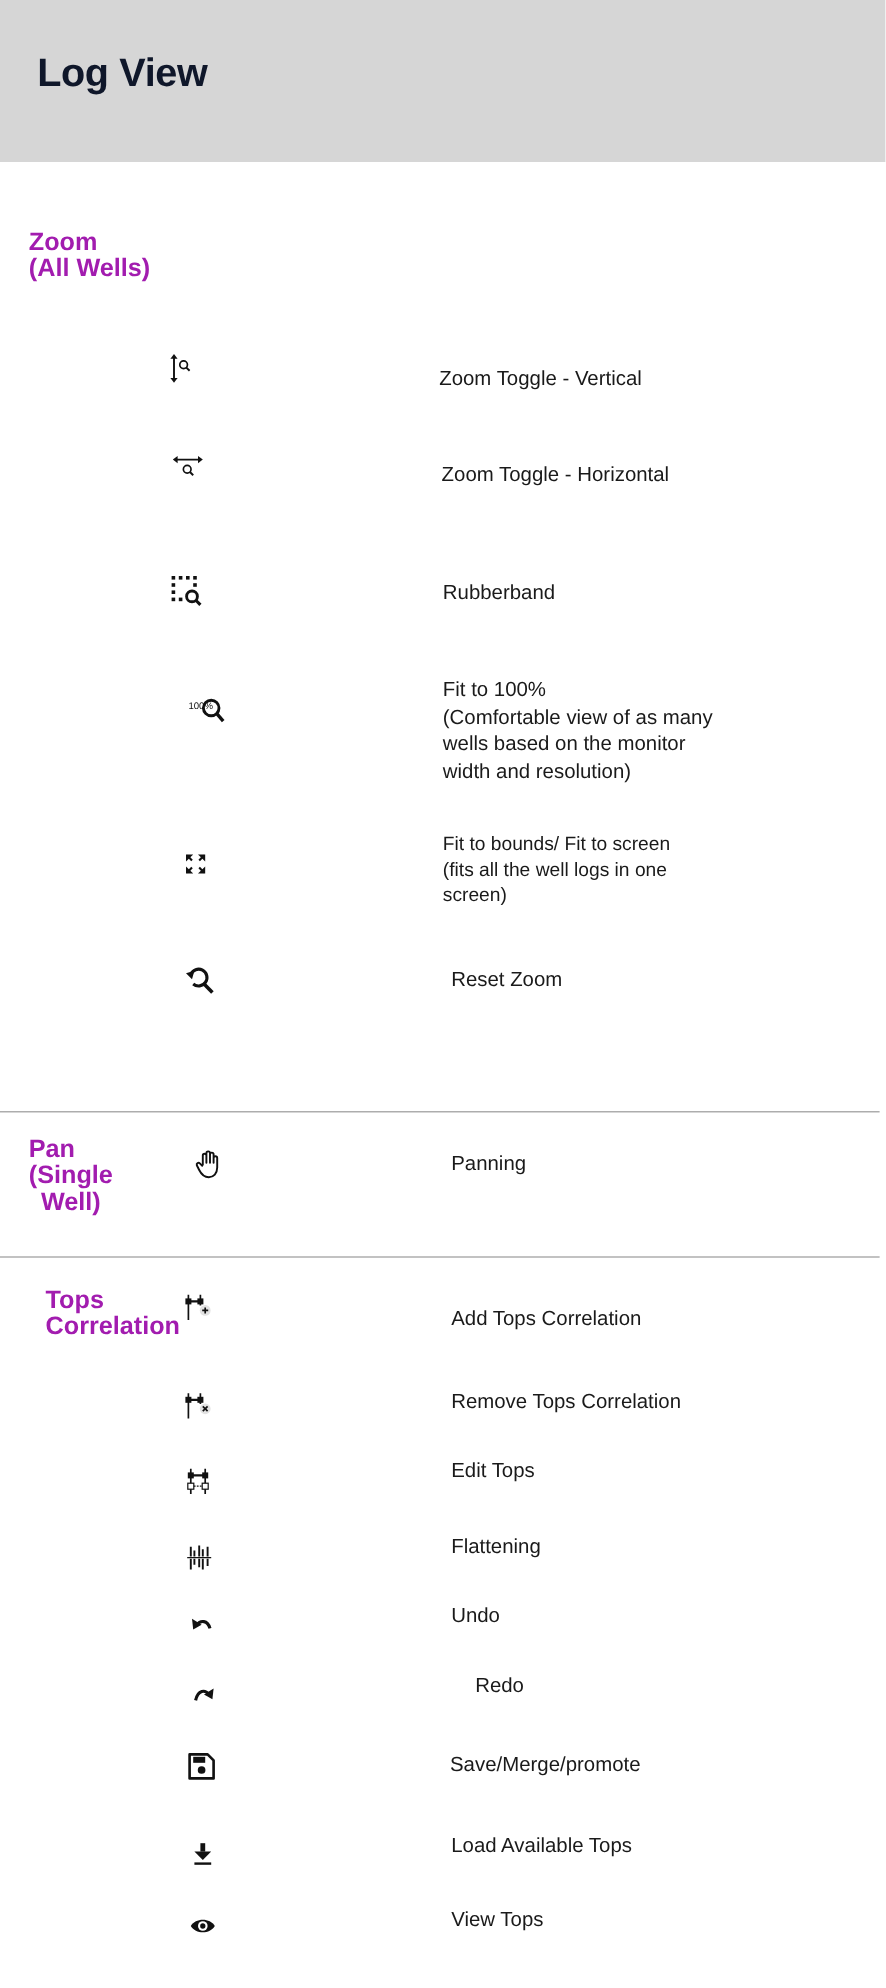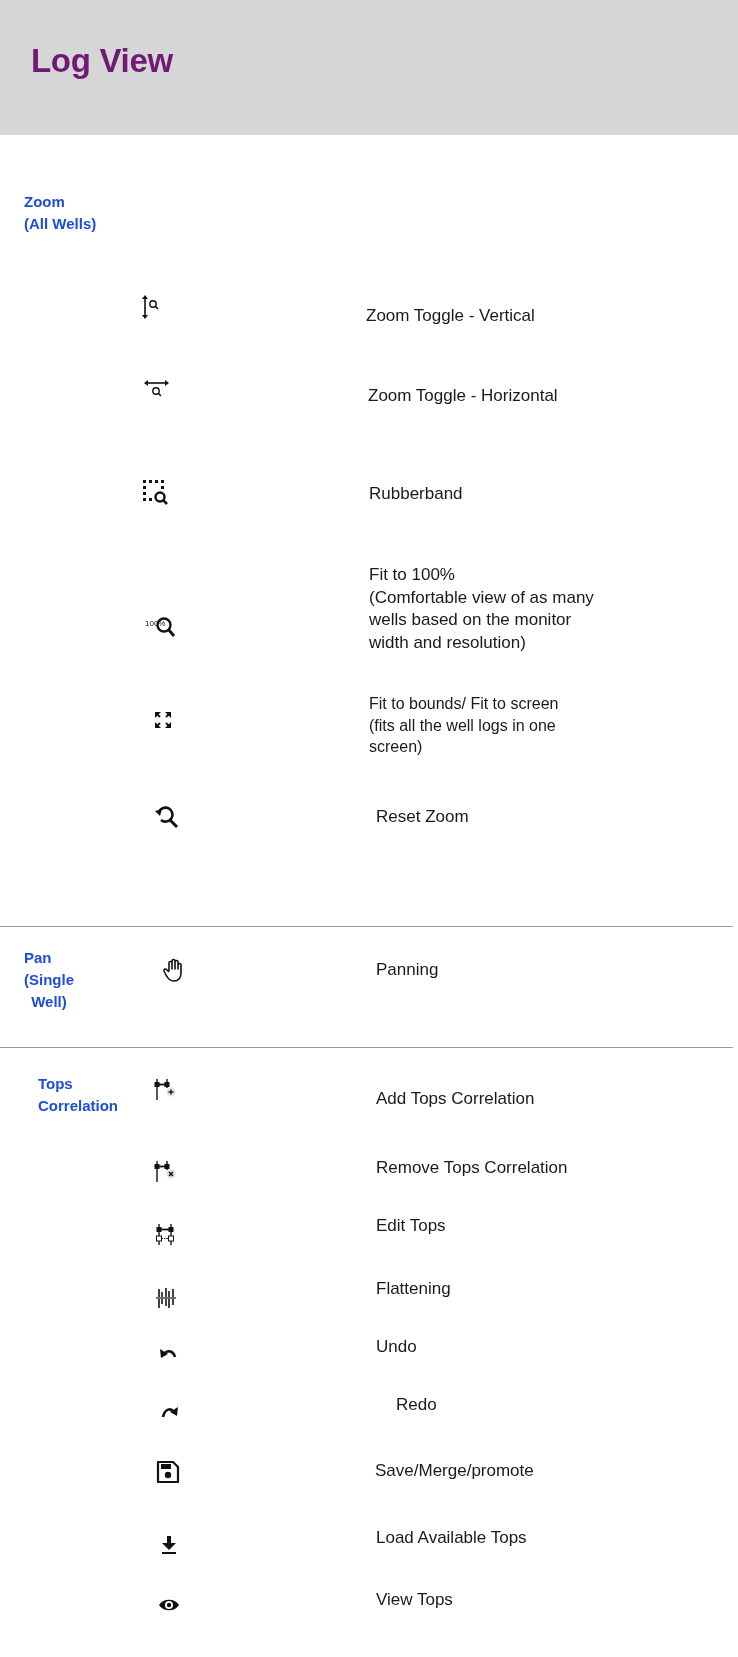--- a/index.html
+++ b/index.html
@@ -7,23 +7,23 @@
       width: 738px; height: 1657px; background: #ffffff; position: relative;
       font-family: "Liberation Sans", "DejaVu Sans", sans-serif; color: #1a1a1a;
       overflow: hidden;
     }
     .header {
       position: absolute; left: 0; top: 0; width: 738px; height: 135px;
       background: #d6d6d6;
     }
     .header h1 {
       position: absolute; left: 31px; top: 42px; margin: 0;
-      font-size: 33px; font-weight: bold; color: #701a75; letter-spacing: -0.3px;
+      font-size: 33px; font-weight: bold; color: #0f172a; letter-spacing: -0.3px;
     }
-    .section-label { position: absolute; font-size: 15px; line-height: 22px; color: #1d4ed8; }
+    .section-label { position: absolute; font-size: 21px; line-height: 22px; color: #a21caf; }
     .section-label .t { font-weight: bold; display: block; }
     .section-label .s { font-weight: bold; display: block; }
     .divider { position: absolute; left: 0; width: 733px; height: 1px; background: #9a9a9a; }
     .row-icon { position: absolute; width: 30px; height: 30px; display: flex; align-items: center; justify-content: center; }
     .row-icon svg { display: block; }
     .row-text { position: absolute; font-size: 17px; line-height: 22.5px; color: #1a1a1a; white-space: pre-line; }
     .row-text.small { font-size: 16px; line-height: 21.5px; }
   </style>
 </head>
 <body>
@@ -71,21 +71,21 @@
       <rect x="2" y="14" width="3" height="3"></rect>
       <rect x="2" y="20" width="3" height="3"></rect>
         <rect x="8" y="20" width="3" height="3"></rect>
     </g>
     <circle cx="19" cy="19" r="4.5" fill="none" stroke="#111" stroke-width="2.4"></circle>
     <line x1="22.2" y1="22.2" x2="26" y2="26" stroke="#111" stroke-width="2.6"></line>
   </svg>
 </div>
 <div class="row-text" style="left:369px; top:483px;">Rubberband</div>
 
-<div class="row-icon" style="left:144px; top:578px; width:36px;margin-top:35px;">
+<div class="row-icon" style="left:156px; top:578px; width:36px;">
   <svg width="36" height="28" viewBox="0 0 36 28">
     <circle cx="20" cy="11" r="6.5" fill="none" stroke="#111" stroke-width="2.4"></circle>
     <line x1="24.5" y1="15.5" x2="30" y2="22" stroke="#111" stroke-width="2.8"></line>
     <text x="1" y="12" font-family="Liberation Sans, sans-serif" font-size="8" fill="#111">100%</text>
   </svg>
 </div>
 <div class="row-text" style="left:369px; top:564px;">Fit to 100%
 (Comfortable view of as many
 wells based on the monitor
 width and resolution)</div>

